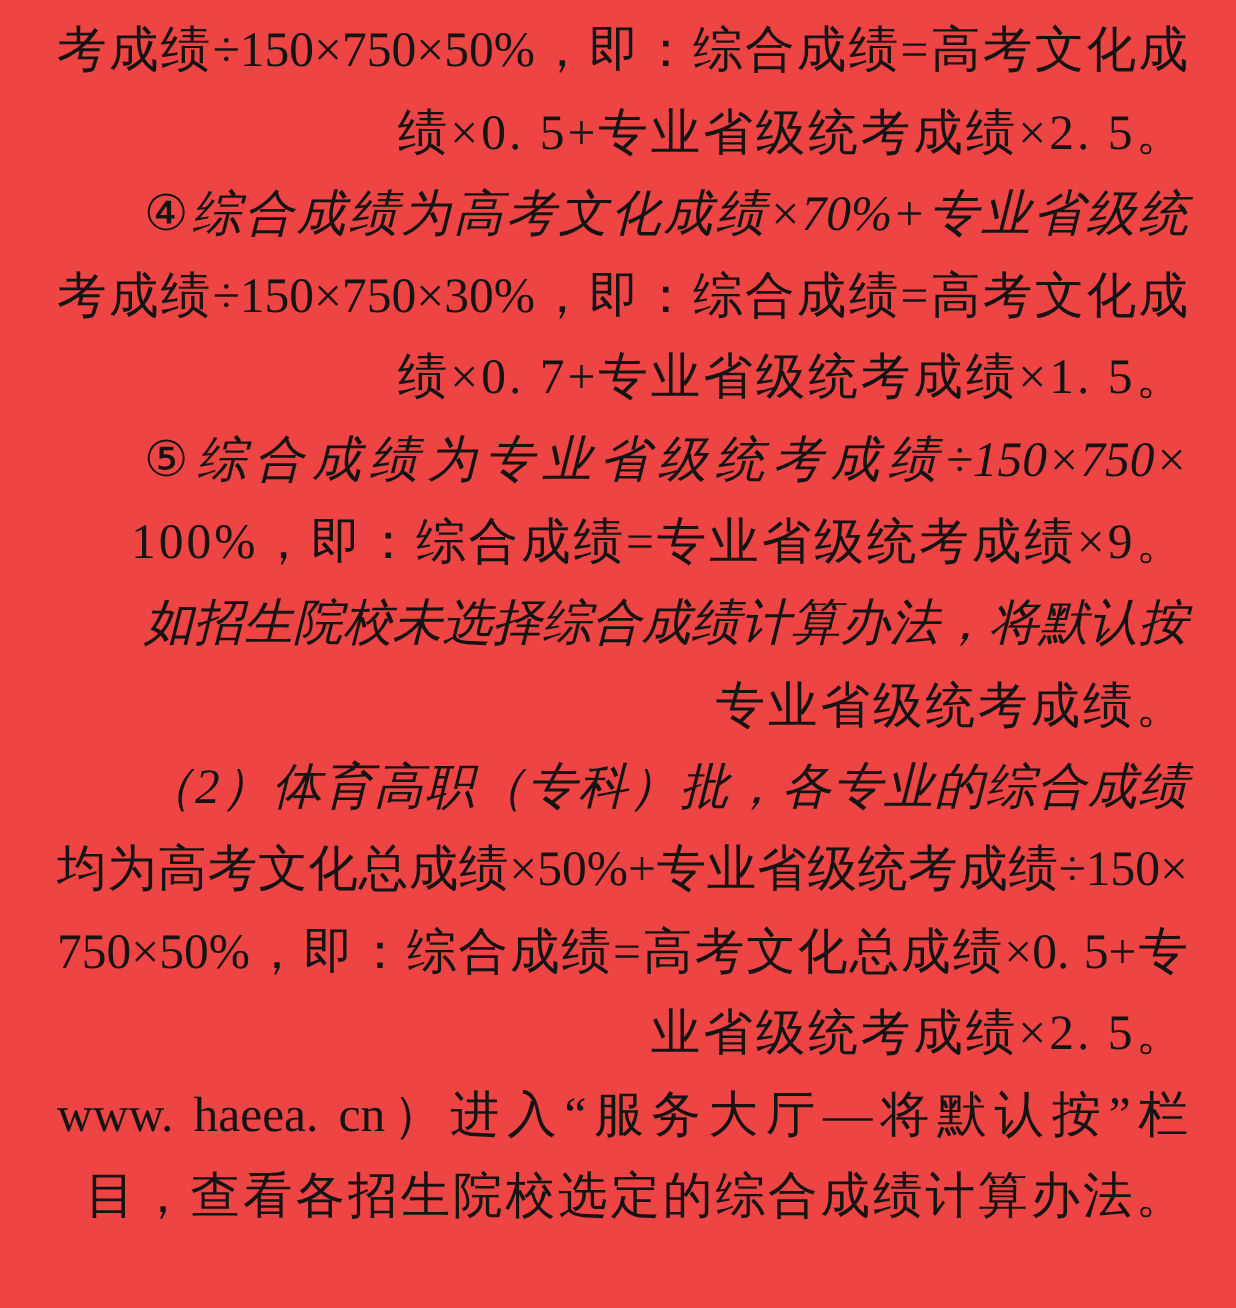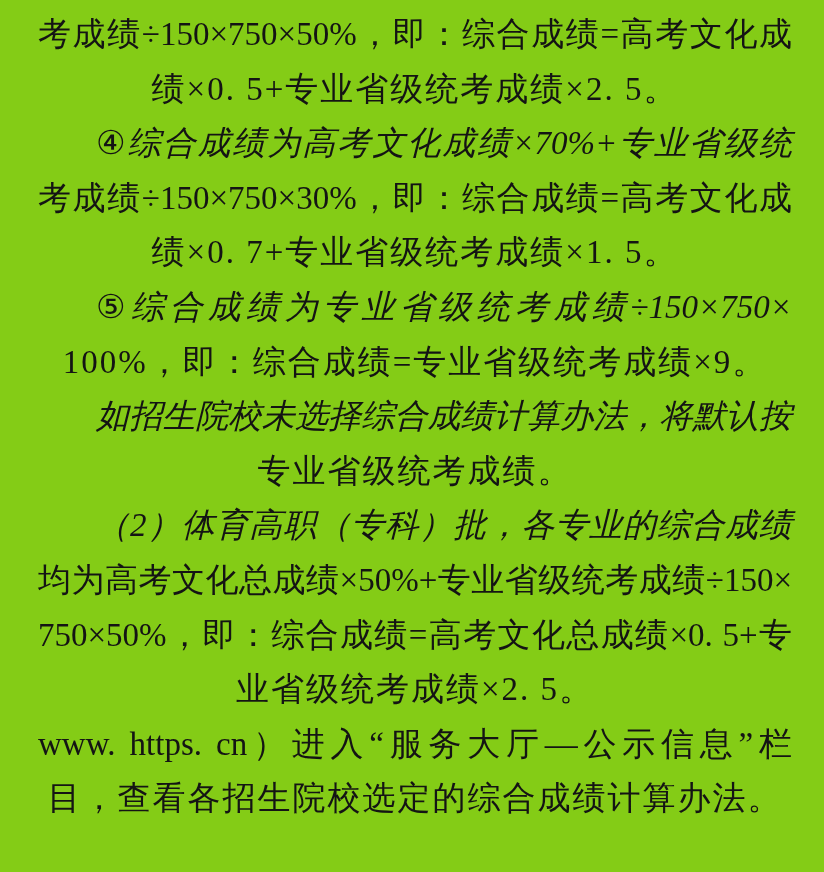--- a/index.html
+++ b/index.html
@@ -6,32 +6,32 @@
     margin: 0;
     padding: 0;
     background: #ffffff;
   }
   .page {
     position: relative;
     width: 824px;
     height: 872px;
     box-sizing: border-box;
     padding: 7px 32px 12px 38px;
-    background: #84cc16;
+    background: #ef4444;
     color: #141414;
     font-family: "Liberation Serif", "DejaVu Serif", "DejaVu Sans", serif;
     overflow: hidden;
   }
   .line {
     font-size: 33px;
     line-height: 54.6px;
     height: 54.6px;
     letter-spacing: 2px;
     white-space: nowrap;
-    text-align: center;
+    text-align: right;
   }
   
   .line.fill {
     white-space: normal;
     text-align: justify;
     text-align-last: justify;
     text-justify: inter-character;
     letter-spacing: 0;
   }
   
@@ -50,15 +50,15 @@
   <div class="line fill">考成绩÷150×750×30%，即：综合成绩=高考文化成</div>
   <div class="line">绩×0. 7+专业省级统考成绩×1. 5。</div>
   <div class="line fill indent">⑤综合成绩为专业省级统考成绩÷150×750×</div>
   <div class="line">100%，即：综合成绩=专业省级统考成绩×9。</div>
   <div class="line fill indent">如招生院校未选择综合成绩计算办法，将默认按</div>
   <div class="line">专业省级统考成绩。</div>
   <div class="line fill indent">（2）体育高职（专科）批，各专业的综合成绩</div>
   <div class="line fill">均为高考文化总成绩×50%+专业省级统考成绩÷150×</div>
   <div class="line fill">750×50%，即：综合成绩=高考文化总成绩×0. 5+专</div>
   <div class="line">业省级统考成绩×2. 5。</div>
-  <div class="line fill">www. https. cn）进入“服务大厅—公示信息”栏</div>
+  <div class="line fill">www. haeea. cn）进入“服务大厅—将默认按”栏</div>
   <div class="line">目，查看各招生院校选定的综合成绩计算办法。</div>
 </div>
 
 </body></html>

